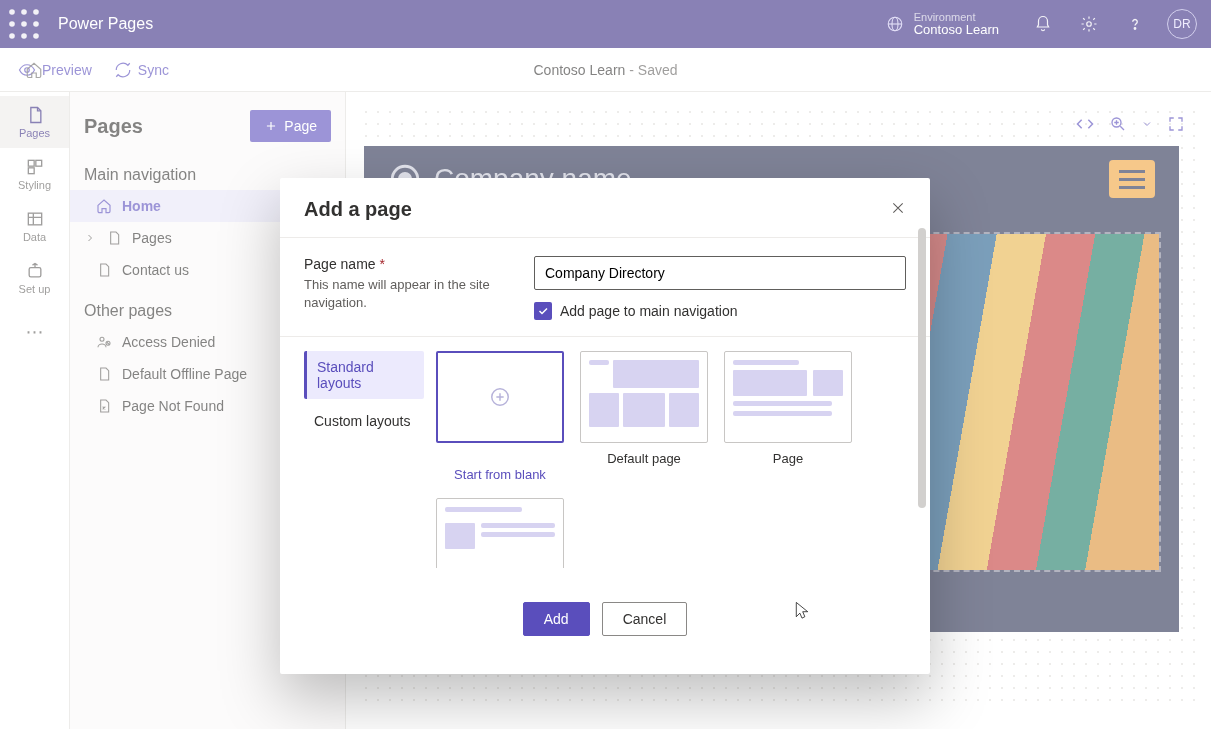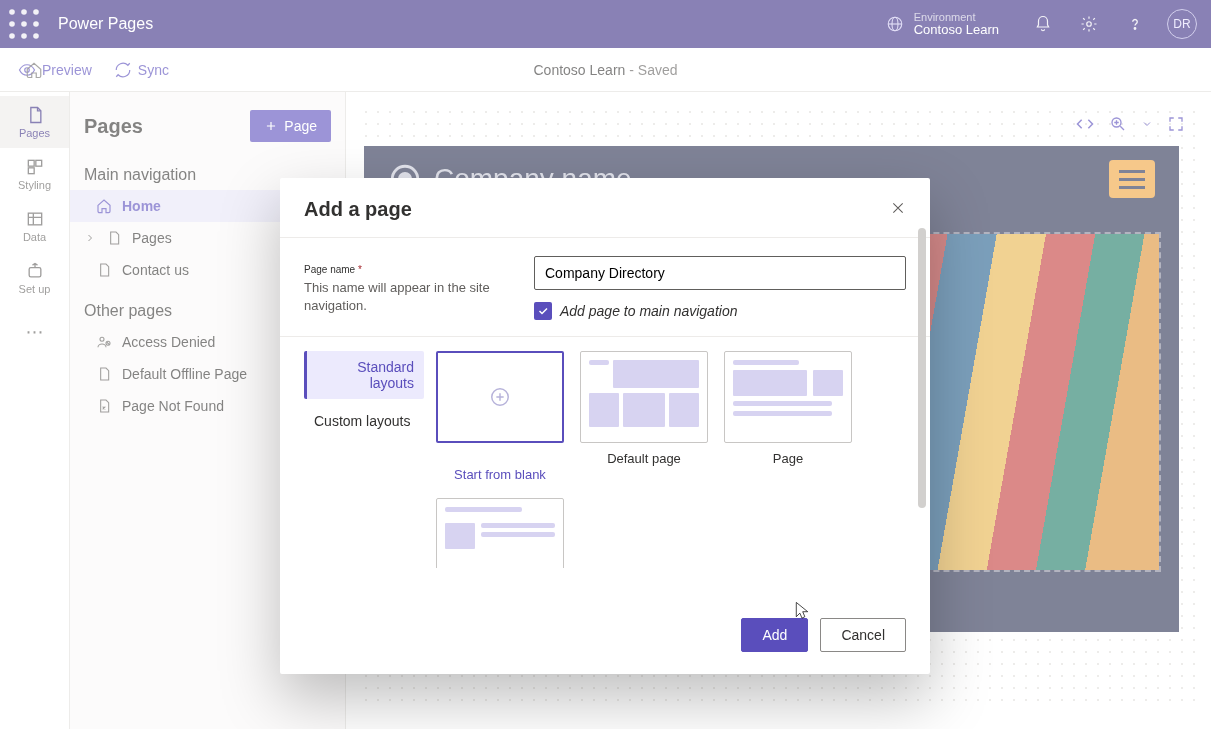--- a/index.html
+++ b/index.html
@@ -67,42 +67,42 @@
   
   .dim { position:absolute; inset:0; background:rgba(255,255,255,.4); pointer-events:none;}
 
   
   .modal { position:absolute; left:280px; top:178px; width:650px; height:496px; background:#fff; box-shadow:0 25px 60px rgba(0,0,0,.25); border-radius:2px; display:flex; flex-direction:column;}
   .modal-head { padding:20px 24px 16px 24px; display:flex; align-items:center; justify-content:space-between; border-bottom:1px solid #edebe9;}
   .modal-head h3 { margin:0; font-size:20px; font-weight:600;}
   .modal-close { cursor:pointer; color:#605e5c;}
   .modal-body { padding:18px 24px 0 24px; display:flex; gap:20px; border-bottom:1px solid #edebe9;}
   .field-col { flex:0 0 210px;}
-  .field-label { font-size:10px; margin-bottom:2px;margin-top:8px;}
+  .field-label { font-size:14px; margin-bottom:2px;}
   .req { color:#a4262c;}
   .field-hint { color:#605e5c; font-size:13px; line-height:1.35; margin-top:4px;}
   .input-col { flex:1;}
   .text-input { width:100%; height:34px; border:1px solid #605e5c; border-radius:2px; padding:0 10px; font-size:14px; }
-  .check-row { display:flex; align-items:center; gap:8px; margin-top:12px; margin-bottom:16px;font-style:italic;}
+  .check-row { display:flex; align-items:center; gap:8px; margin-top:12px; margin-bottom:16px;}
   .chk { width:18px; height:18px; background:#5a4ebc; border-radius:2px; display:flex; align-items:center; justify-content:center;}
   .chk svg { width:12px; height:12px; color:#fff;}
   .layout-section { padding:14px 24px 0 24px; display:flex; gap:12px;}
   .layout-tabs { width:120px; display:flex; flex-direction:column; gap:6px;}
   .ltab { padding:8px 10px; font-size:14px; color:#323130; cursor:pointer; border-radius:2px;}
-  .ltab.active { background:#eceafd; color:#5a4ebc; border-left:3px solid #5a4ebc; font-weight:500;text-align:right;}
+  .ltab.active { background:#eceafd; color:#5a4ebc; border-left:3px solid #5a4ebc; font-weight:500;}
   .layout-grid { flex:1; display:flex; flex-wrap:wrap; gap:16px;}
   .layout-card { width:128px;}
   .layout-thumb { height:92px; border:1px solid #c8c6c4; border-radius:2px; background:#fff; padding:8px; display:flex; flex-direction:column; gap:5px; cursor:pointer;}
   .layout-card.selected .layout-thumb { border:2px solid #5a4ebc;}
   .layout-label { text-align:center; margin-top:8px; font-size:13px;}
   .layout-card.selected .layout-label { color:#5a4ebc;margin-top:24px;}
   .ph { background:#d7d3f1; border-radius:1px;}
   .ph-line { height:5px; background:#d7d3f1; border-radius:2px;}
   .center-plus { flex:1; display:flex; align-items:center; justify-content:center; color:#b7b3da;}
-  .modal-foot { margin-top:auto; padding:16px 24px 22px 24px; display:flex; justify-content:flex-end; gap:12px;}
+  .modal-foot { margin-top:auto; padding:16px 24px 38px 24px; display:flex; justify-content:center; gap:12px;}
   .btn { height:34px; padding:0 20px; border-radius:2px; font-size:14px; cursor:pointer; display:flex; align-items:center;}
   .btn-primary { background:#5a4ebc; color:#fff; border:1px solid #5a4ebc;}
   .btn-secondary { background:#fff; border:1px solid #8a8886; color:#323130;}
   .cursor-img { position:absolute; left:793px; top:601px; pointer-events:none;}
   .modal-scroll { position:absolute; right:4px; top:50px; width:8px; height:280px; background:#d2d0ce; border-radius:4px;}
 </style>
 </head>
 <body>
 
 <div class="topbar">

